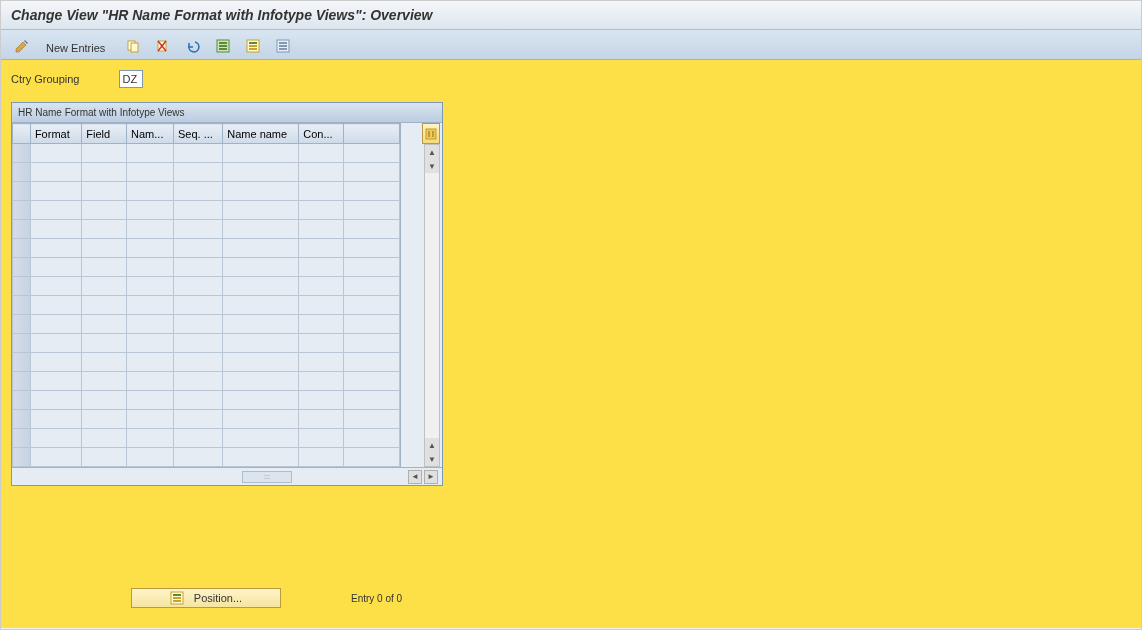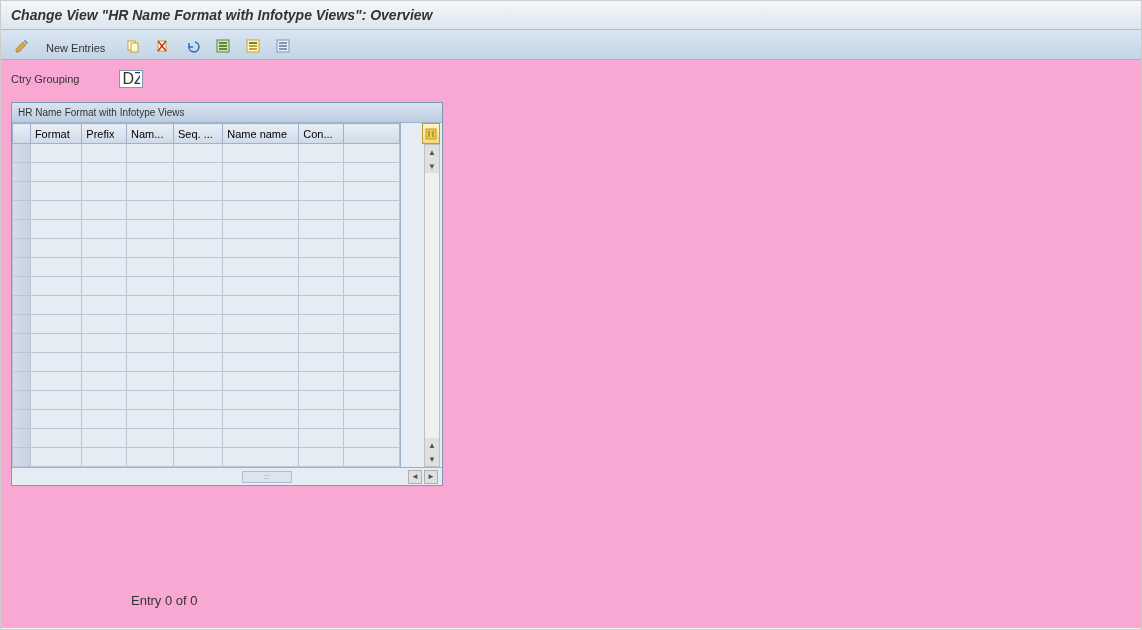--- a/index.html
+++ b/index.html
@@ -59,39 +59,39 @@
     left: 260px;
     top: 2px;
     font-size: 20px;
     font-weight: bold;
     color: rgba(230, 160, 110, 0.6);
     font-style: normal;
     letter-spacing: 0.5px;
   }
   
   .content {
-    background: #f9a8d4;
+    background: #fde047;
     padding: 10px;
     height: calc(100% - 60px);
     position: relative;
   }
   .field-row {
     display: flex;
     align-items: center;
     gap: 40px;
     margin-bottom: 14px;
     font-size: 11px;
     color: #333;
   }
   .ctry-input {
     border: 1px solid #7f99b5;
     background: #fff;
     height: 18px;
     width: 24px;
-    font-size: 16px;
+    font-size: 11px;
     padding: 0 2px;
     color: #333;
   }
   
   .table-panel {
     width: 432px;
     border: 1px solid #7f99b5;
     background: #e6ecf3;
   }
   .panel-title {
@@ -231,21 +231,21 @@
     border: 1px solid #b89b3e;
     cursor: pointer;
     gap: 10px;
     font-size: 11px;
     color: #333;
   }
   .position-btn .btn-icon {
     width:14px; height:14px;
   }
   .entry-text {
-    font-size: 13px;
+    font-size: 10px;
     color: #333;
   }
 </style>
 </head>
 <body>
 
 <div class="title-bar">Change View "HR Name Format with Infotype Views": Overview</div>
 
 <div class="toolbar">
   <span class="toolbar-btn">
@@ -323,21 +323,21 @@
   </div>
 
   <div class="table-panel">
     <div class="panel-title">HR Name Format with Infotype Views</div>
     <div class="table-wrap">
       <table class="main-table">
         <thead>
           <tr>
             <th class="row-selector"></th>
             <th style="width:46px">Format</th>
-            <th style="width:40px">Prefix</th>
+            <th style="width:40px">Field</th>
             <th style="width:42px">Nam...</th>
             <th style="width:44px">Seq. ...</th>
             <th style="width:68px">Name name</th>
             <th style="width:40px">Con...</th>
             <th style="width:50px"></th>
           </tr>
         </thead>
         <tbody id="table-body">
             <tr>
               <td class="row-selector"></td>
@@ -531,15 +531,26 @@
     <div class="bottom-scroll">
       <div class="drag-handle">:::</div>
       <div class="h-arrows">
         <div class="h-arrow">◄</div>
         <div class="h-arrow">►</div>
       </div>
     </div>
   </div>
 
   <div class="footer-area">
+    <div class="position-btn">
+      <span class="btn-icon">
+        <svg viewBox="0 0 14 14">
+            <rect x="1" y="1" width="12" height="12" fill="#fff9d6" stroke="#c9a227"></rect>
+            <rect x="3" y="3" width="8" height="2" fill="#5a8a3a"></rect>
+            <rect x="3" y="6" width="8" height="2" fill="#c9a227"></rect>
+            <rect x="3" y="9" width="8" height="2" fill="#c9a227"></rect>
+          </svg>
+      </span>
+      <span>Position...</span>
+    </div>
     <span class="entry-text">Entry 0 of 0</span>
   </div>
 </div>
 
 </body></html>

